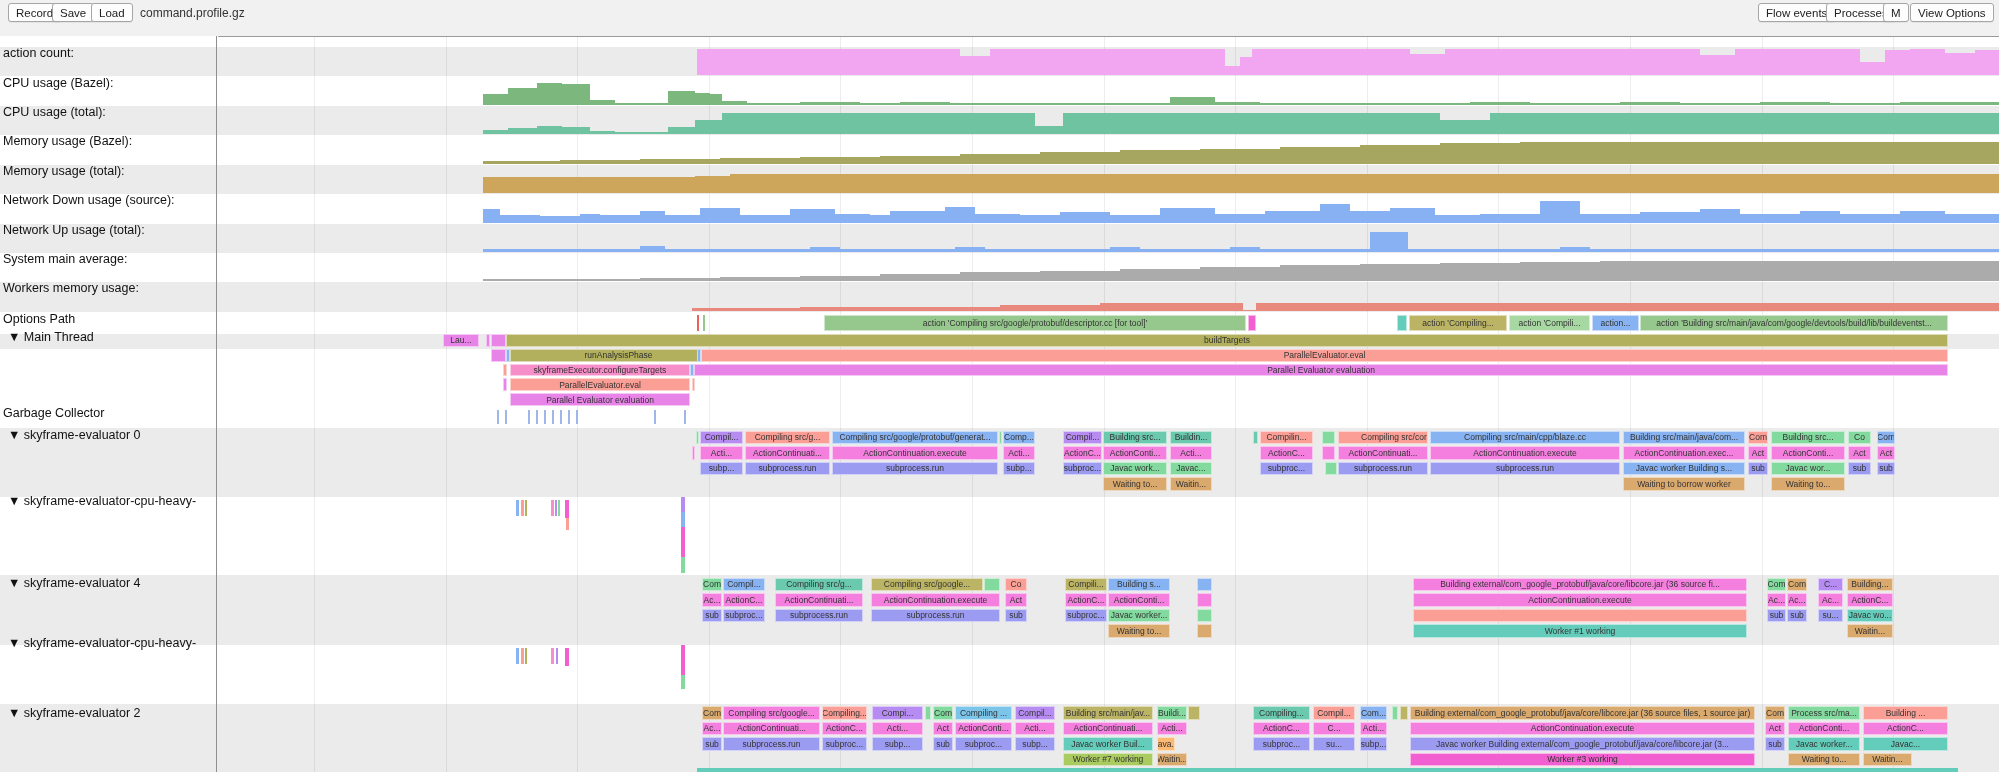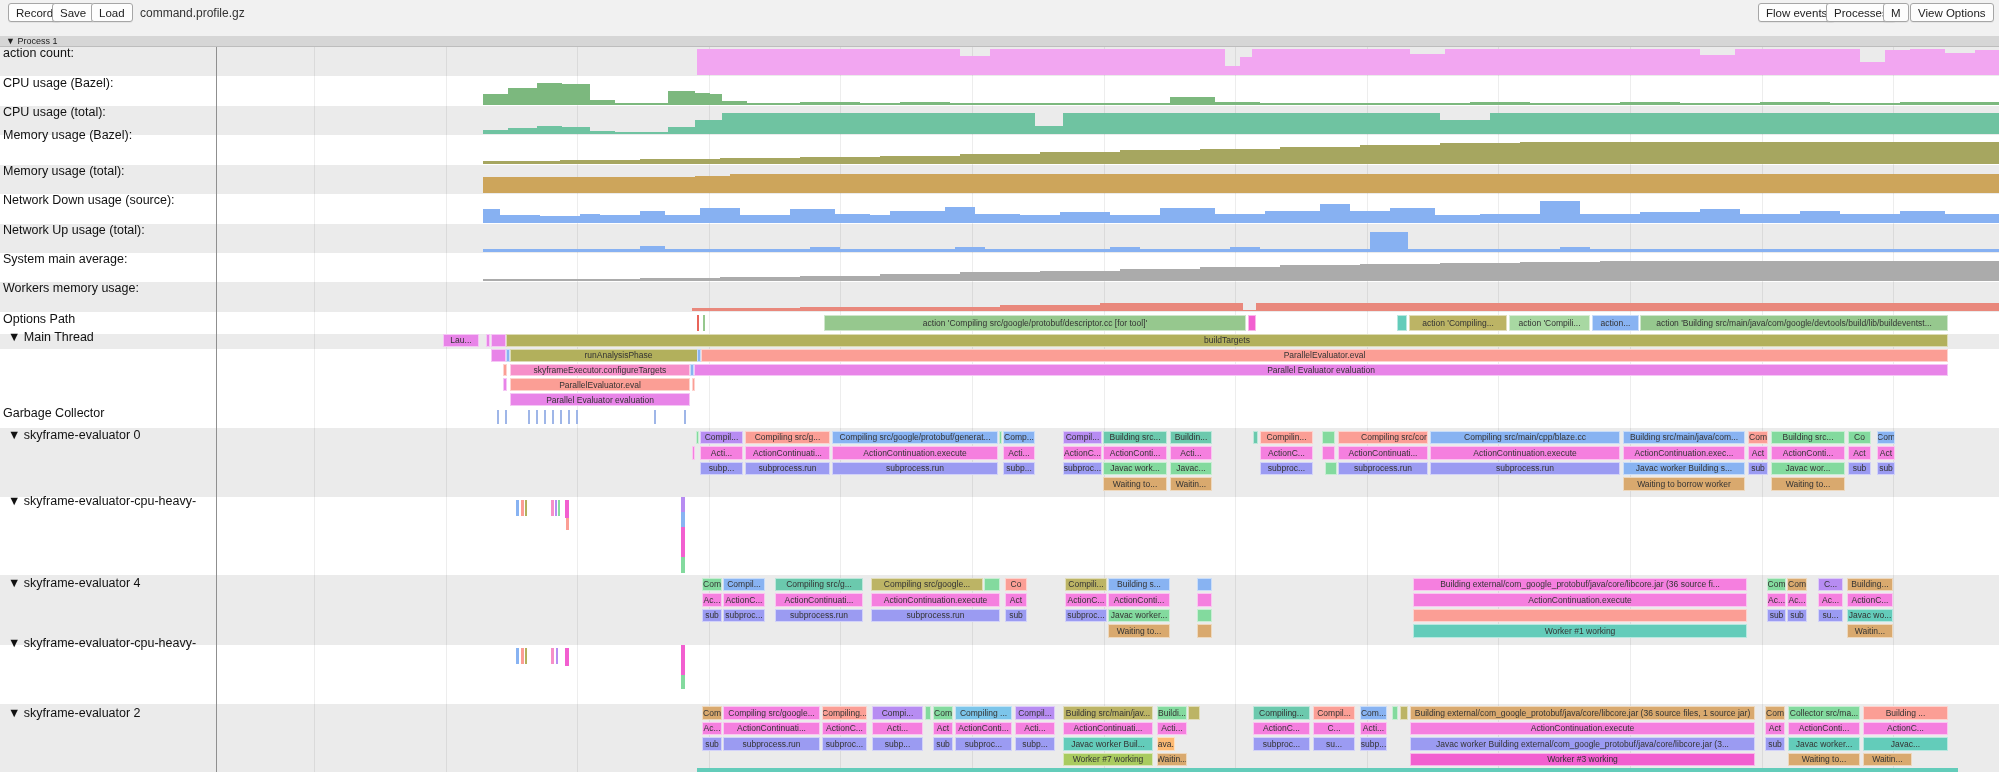--- a/index.html
+++ b/index.html
@@ -111,21 +111,20 @@
       <div class="tickline" style="left: 1569.92px; bottom: 0px; height: 3px;"></div>
       <div class="tickline" style="left: 1596.24px; bottom: 0px; height: 3px;"></div>
       <div class="tickline" style="left: 1622.56px; bottom: 0px; height: 3px;"></div>
       <div class="tickline" style="left: 1648.88px; bottom: 0px; height: 3px;"></div>
       <div class="tickline" style="left: 1675.2px; bottom: 0px; height: 6px;"></div>
       <div class="ruler-label" style="left: 1677.2px;">55 s</div>
       <div class="tickline" style="left: 1701.52px; bottom: 0px; height: 3px;"></div>
       <div class="tickline" style="left: 1727.84px; bottom: 0px; height: 3px;"></div>
       <div class="tickline" style="left: 1754.16px; bottom: 0px; height: 3px;"></div>
     </div>
-  <div class="process-header">▼ Process 1</div>
   <div id="timeline">
       <div class="band" style="top: 47px; height: 29px; background: rgb(235, 235, 235); z-index: 0;"></div>
       <div class="band" style="top: 76px; height: 30px; background: rgb(255, 255, 255); z-index: 0;"></div>
       <div class="band" style="top: 106px; height: 29px; background: rgb(235, 235, 235); z-index: 0;"></div>
       <div class="band" style="top: 135px; height: 30px; background: rgb(255, 255, 255); z-index: 0;"></div>
       <div class="band" style="top: 165px; height: 29px; background: rgb(235, 235, 235); z-index: 0;"></div>
       <div class="band" style="top: 194px; height: 30px; background: rgb(255, 255, 255); z-index: 0;"></div>
       <div class="band" style="top: 224px; height: 29px; background: rgb(235, 235, 235); z-index: 0;"></div>
       <div class="band" style="top: 253px; height: 29px; background: rgb(255, 255, 255); z-index: 0;"></div>
       <div class="band" style="top: 282px; height: 30px; background: rgb(235, 235, 235); z-index: 0;"></div>
@@ -147,21 +146,21 @@
       <div class="gridline" style="left: 1103.6px;"></div>
       <div class="gridline" style="left: 1235.2px;"></div>
       <div class="gridline" style="left: 1366.8px;"></div>
       <div class="gridline" style="left: 1498.4px;"></div>
       <div class="gridline" style="left: 1630px;"></div>
       <div class="gridline" style="left: 1761.6px;"></div>
       <div class="gridline" style="left: 1893.2px;"></div>
       <div class="row-label" style="left: 3px; top: 46px;">action count:</div>
       <div class="row-label" style="left: 3px; top: 76px;">CPU usage (Bazel):</div>
       <div class="row-label" style="left: 3px; top: 105px;">CPU usage (total):</div>
-      <div class="row-label" style="left: 3px; top: 128px;">Memory usage (Bazel):</div>
+      <div class="row-label" style="left: 3px; top: 134px;">Memory usage (Bazel):</div>
       <div class="row-label" style="left: 3px; top: 164px;">Memory usage (total):</div>
       <div class="row-label" style="left: 3px; top: 193px;">Network Down usage (source):</div>
       <div class="row-label" style="left: 3px; top: 223px;">Network Up usage (total):</div>
       <div class="row-label" style="left: 3px; top: 252px;">System main average:</div>
       <div class="row-label" style="left: 3px; top: 281px;">Workers memory usage:</div>
       <div class="row-label" style="left: 3px; top: 312px;">Options Path</div>
       <div class="row-label" style="left: 8px; top: 330px;">▼  Main Thread</div>
       <div class="row-label" style="left: 3px; top: 406px;">Garbage Collector</div>
       <div class="row-label" style="left: 8px; top: 428px;">▼  skyframe-evaluator 0</div>
       <div class="row-label" style="left: 8px; top: 494px;">▼  skyframe-evaluator-cpu-heavy-</div>
@@ -462,21 +461,21 @@
       <div class="seg" style="left: 1063px; width: 90px; top: 706px; height: 13.5px; background: rgb(188, 180, 101);">Building src/main/jav...</div>
       <div class="seg" style="left: 1157px; width: 30px; top: 706px; height: 13.5px; background: rgb(131, 218, 158);">Buildi...</div>
       <div class="seg" style="left: 1188px; width: 12px; top: 706px; height: 13.5px; background: rgb(188, 180, 101);"></div>
       <div class="seg" style="left: 1253px; width: 57px; top: 706px; height: 13.5px; background: rgb(107, 201, 173);">Compiling...</div>
       <div class="seg" style="left: 1313px; width: 42px; top: 706px; height: 13.5px; background: rgb(251, 158, 149);">Compil...</div>
       <div class="seg" style="left: 1360px; width: 27px; top: 706px; height: 13.5px; background: rgb(136, 179, 242);">Com...</div>
       <div class="seg" style="left: 1392px; width: 6px; top: 706px; height: 13.5px; background: rgb(131, 218, 158);"></div>
       <div class="seg" style="left: 1400px; width: 8px; top: 706px; height: 13.5px; background: rgb(188, 180, 101);"></div>
       <div class="seg" style="left: 1410px; width: 345px; top: 706px; height: 13.5px; background: rgb(217, 169, 110);">Building external/com_google_protobuf/java/core/libcore.jar (36 source files, 1 source jar)</div>
       <div class="seg" style="left: 1765px; width: 20px; top: 706px; height: 13.5px; background: rgb(217, 169, 110);">Com</div>
-      <div class="seg" style="left: 1788px; width: 72px; top: 706px; height: 13.5px; background: rgb(131, 218, 158);">Collector src/ma...</div>
+      <div class="seg" style="left: 1788px; width: 72px; top: 706px; height: 13.5px; background: rgb(131, 218, 158);">Process src/ma...</div>
       <div class="seg" style="left: 1863px; width: 85px; top: 706px; height: 13.5px; background: rgb(251, 158, 149);">Building ...</div>
       <div class="seg" style="left: 702px; width: 20px; top: 721.5px; height: 13.5px; background: rgb(245, 127, 223);">Ac...</div>
       <div class="seg" style="left: 723px; width: 97px; top: 721.5px; height: 13.5px; background: rgb(245, 127, 223);">ActionContinuati...</div>
       <div class="seg" style="left: 822px; width: 45px; top: 721.5px; height: 13.5px; background: rgb(245, 127, 223);">ActionC...</div>
       <div class="seg" style="left: 872px; width: 51px; top: 721.5px; height: 13.5px; background: rgb(245, 127, 223);">Acti...</div>
       <div class="seg" style="left: 933px; width: 20px; top: 721.5px; height: 13.5px; background: rgb(245, 127, 223);">Act</div>
       <div class="seg" style="left: 955px; width: 57px; top: 721.5px; height: 13.5px; background: rgb(245, 127, 223);">ActionConti...</div>
       <div class="seg" style="left: 1015px; width: 40px; top: 721.5px; height: 13.5px; background: rgb(245, 127, 223);">Acti...</div>
       <div class="seg" style="left: 1063px; width: 90px; top: 721.5px; height: 13.5px; background: rgb(245, 127, 223);">ActionContinuati...</div>
       <div class="seg" style="left: 1157px; width: 30px; top: 721.5px; height: 13.5px; background: rgb(245, 127, 223);">Acti...</div>

